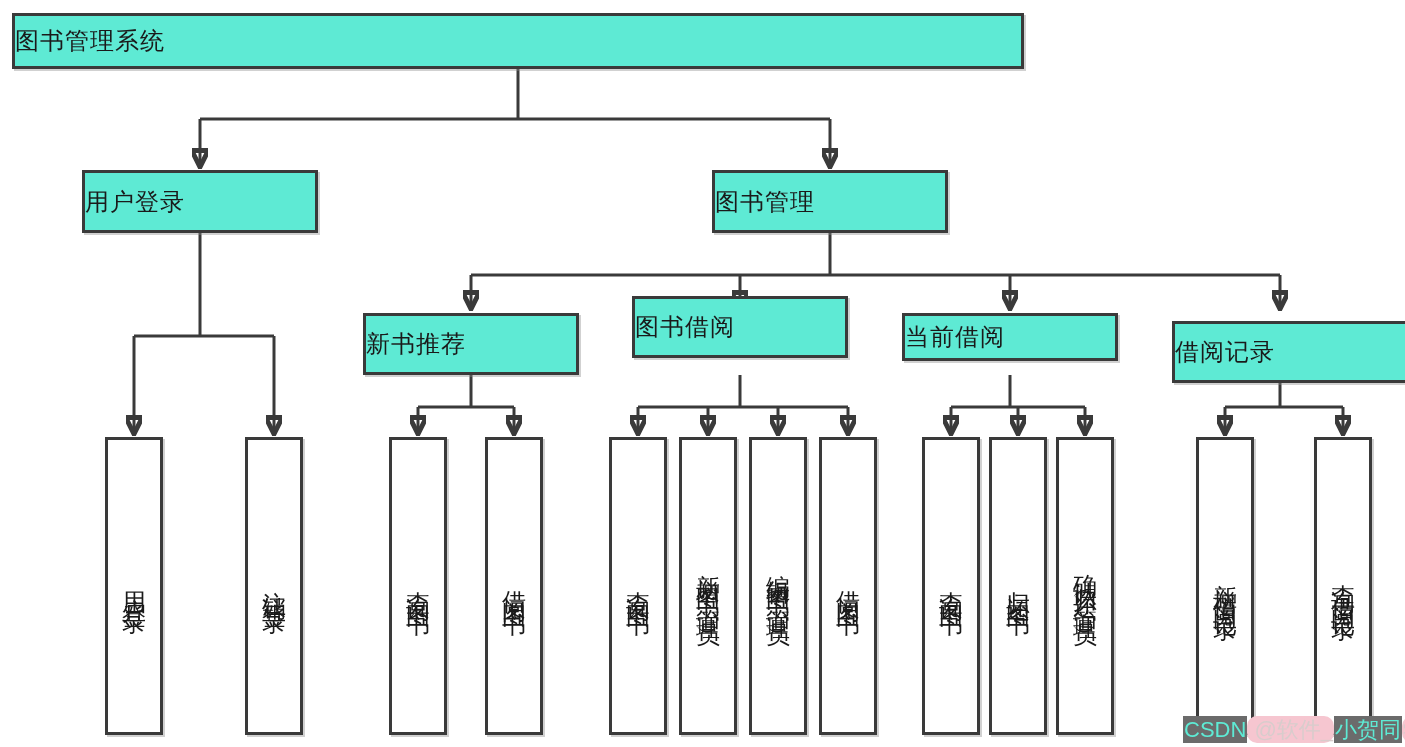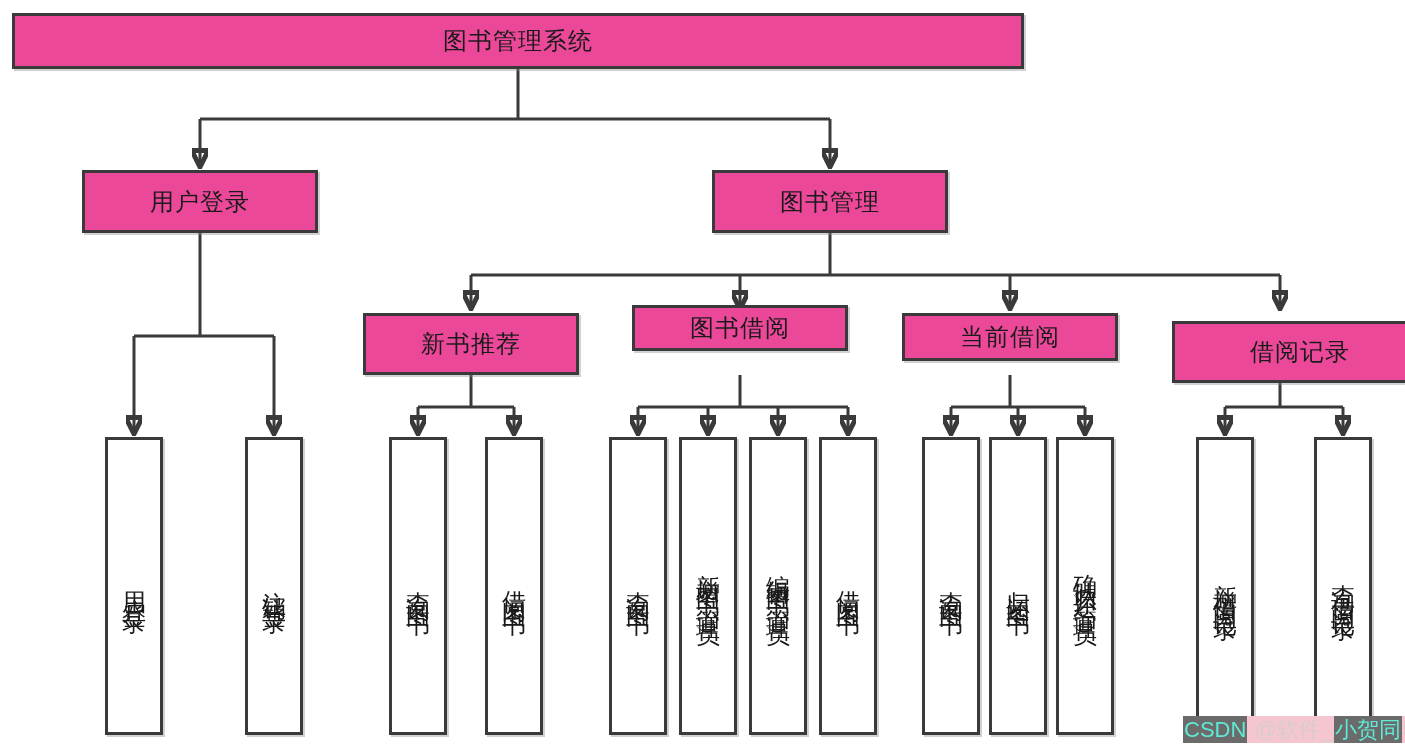--- a/index.html
+++ b/index.html
@@ -10,24 +10,24 @@
     overflow:hidden;
     font-family:"Liberation Sans","DejaVu Sans",sans-serif;
     color:#1a1a1a;
   }
   svg.connectors{position:absolute;left:0;top:0;width:1405px;height:747px;}
   svg.connectors path, svg.connectors line{
     stroke:#3a3a3a;stroke-width:3;fill:none;
   }
   .node{
     position:absolute;
-    background:#ec4899;
+    background:#5eead4;
     border:3px solid #3a3a3a;
     box-sizing:border-box;
-    display:flex;align-items:center;justify-content:center;
+    display:flex;align-items:center;justify-content:flex-start;
     font-size:24px;
     letter-spacing:1px;
     box-shadow:2px 2px 0 rgba(140,140,140,0.40);
     z-index:2;
   }
   .vnode{
     position:absolute;
     width:58px;height:298px;top:437px;
     background:#ffffff;
     border:3px solid #3a3a3a;
@@ -46,21 +46,21 @@
   }
   .watermark{
     position:absolute;
     left:1183px;top:715px;
     z-index:5;
     font-size:22px;
     line-height:30px;
     white-space:nowrap;
   }
   .wm-dark{background:#6b6b6b;color:#5eead4;padding:1px 1px;}
-  .wm-pink{background:#f6c6d0;color:#d8cccc;padding:1px 1px;}
+  .wm-pink{background:#f6c6d0;color:#d8cccc;padding:1px 1px;border-radius:10px;}
 </style>
 </head>
 <body>
 
 <div class="stage">
 
   <svg class="connectors" viewBox="0 0 1405 747">
     <defs>
       <marker id="arrow" viewBox="0 0 10 10" refX="10" refY="5" markerWidth="7" markerHeight="5.5" orient="auto" markerUnits="strokeWidth">
         <path d="M0 0 L10 5 L0 10 Z" fill="#3a3a3a" stroke="none"></path>
@@ -109,21 +109,21 @@
   <div class="node" style="left:82px;top:170px;width:236px;height:63px">
     <span>用户登录</span>
   </div>
   <div class="node" style="left:363px;top:313px;width:216px;height:62px">
     <span>新书推荐</span>
   </div>
 
   <div class="node" style="left:712px;top:170px;width:236px;height:63px">
     <span>图书管理</span>
   </div>
-  <div class="node" style="left:632px;top:305px;width:216px;height:46px">
+  <div class="node" style="left:632px;top:296px;width:216px;height:62px">
     <span>图书借阅</span>
   </div>
   <div class="node" style="left:902px;top:313px;width:216px;height:48px">
     <span>当前借阅</span>
   </div>
   <div class="node" style="left:1172px;top:321px;width:256px;height:62px">
     <span>借阅记录</span>
   </div>
 
   <div class="vnode" style="left:105px">

